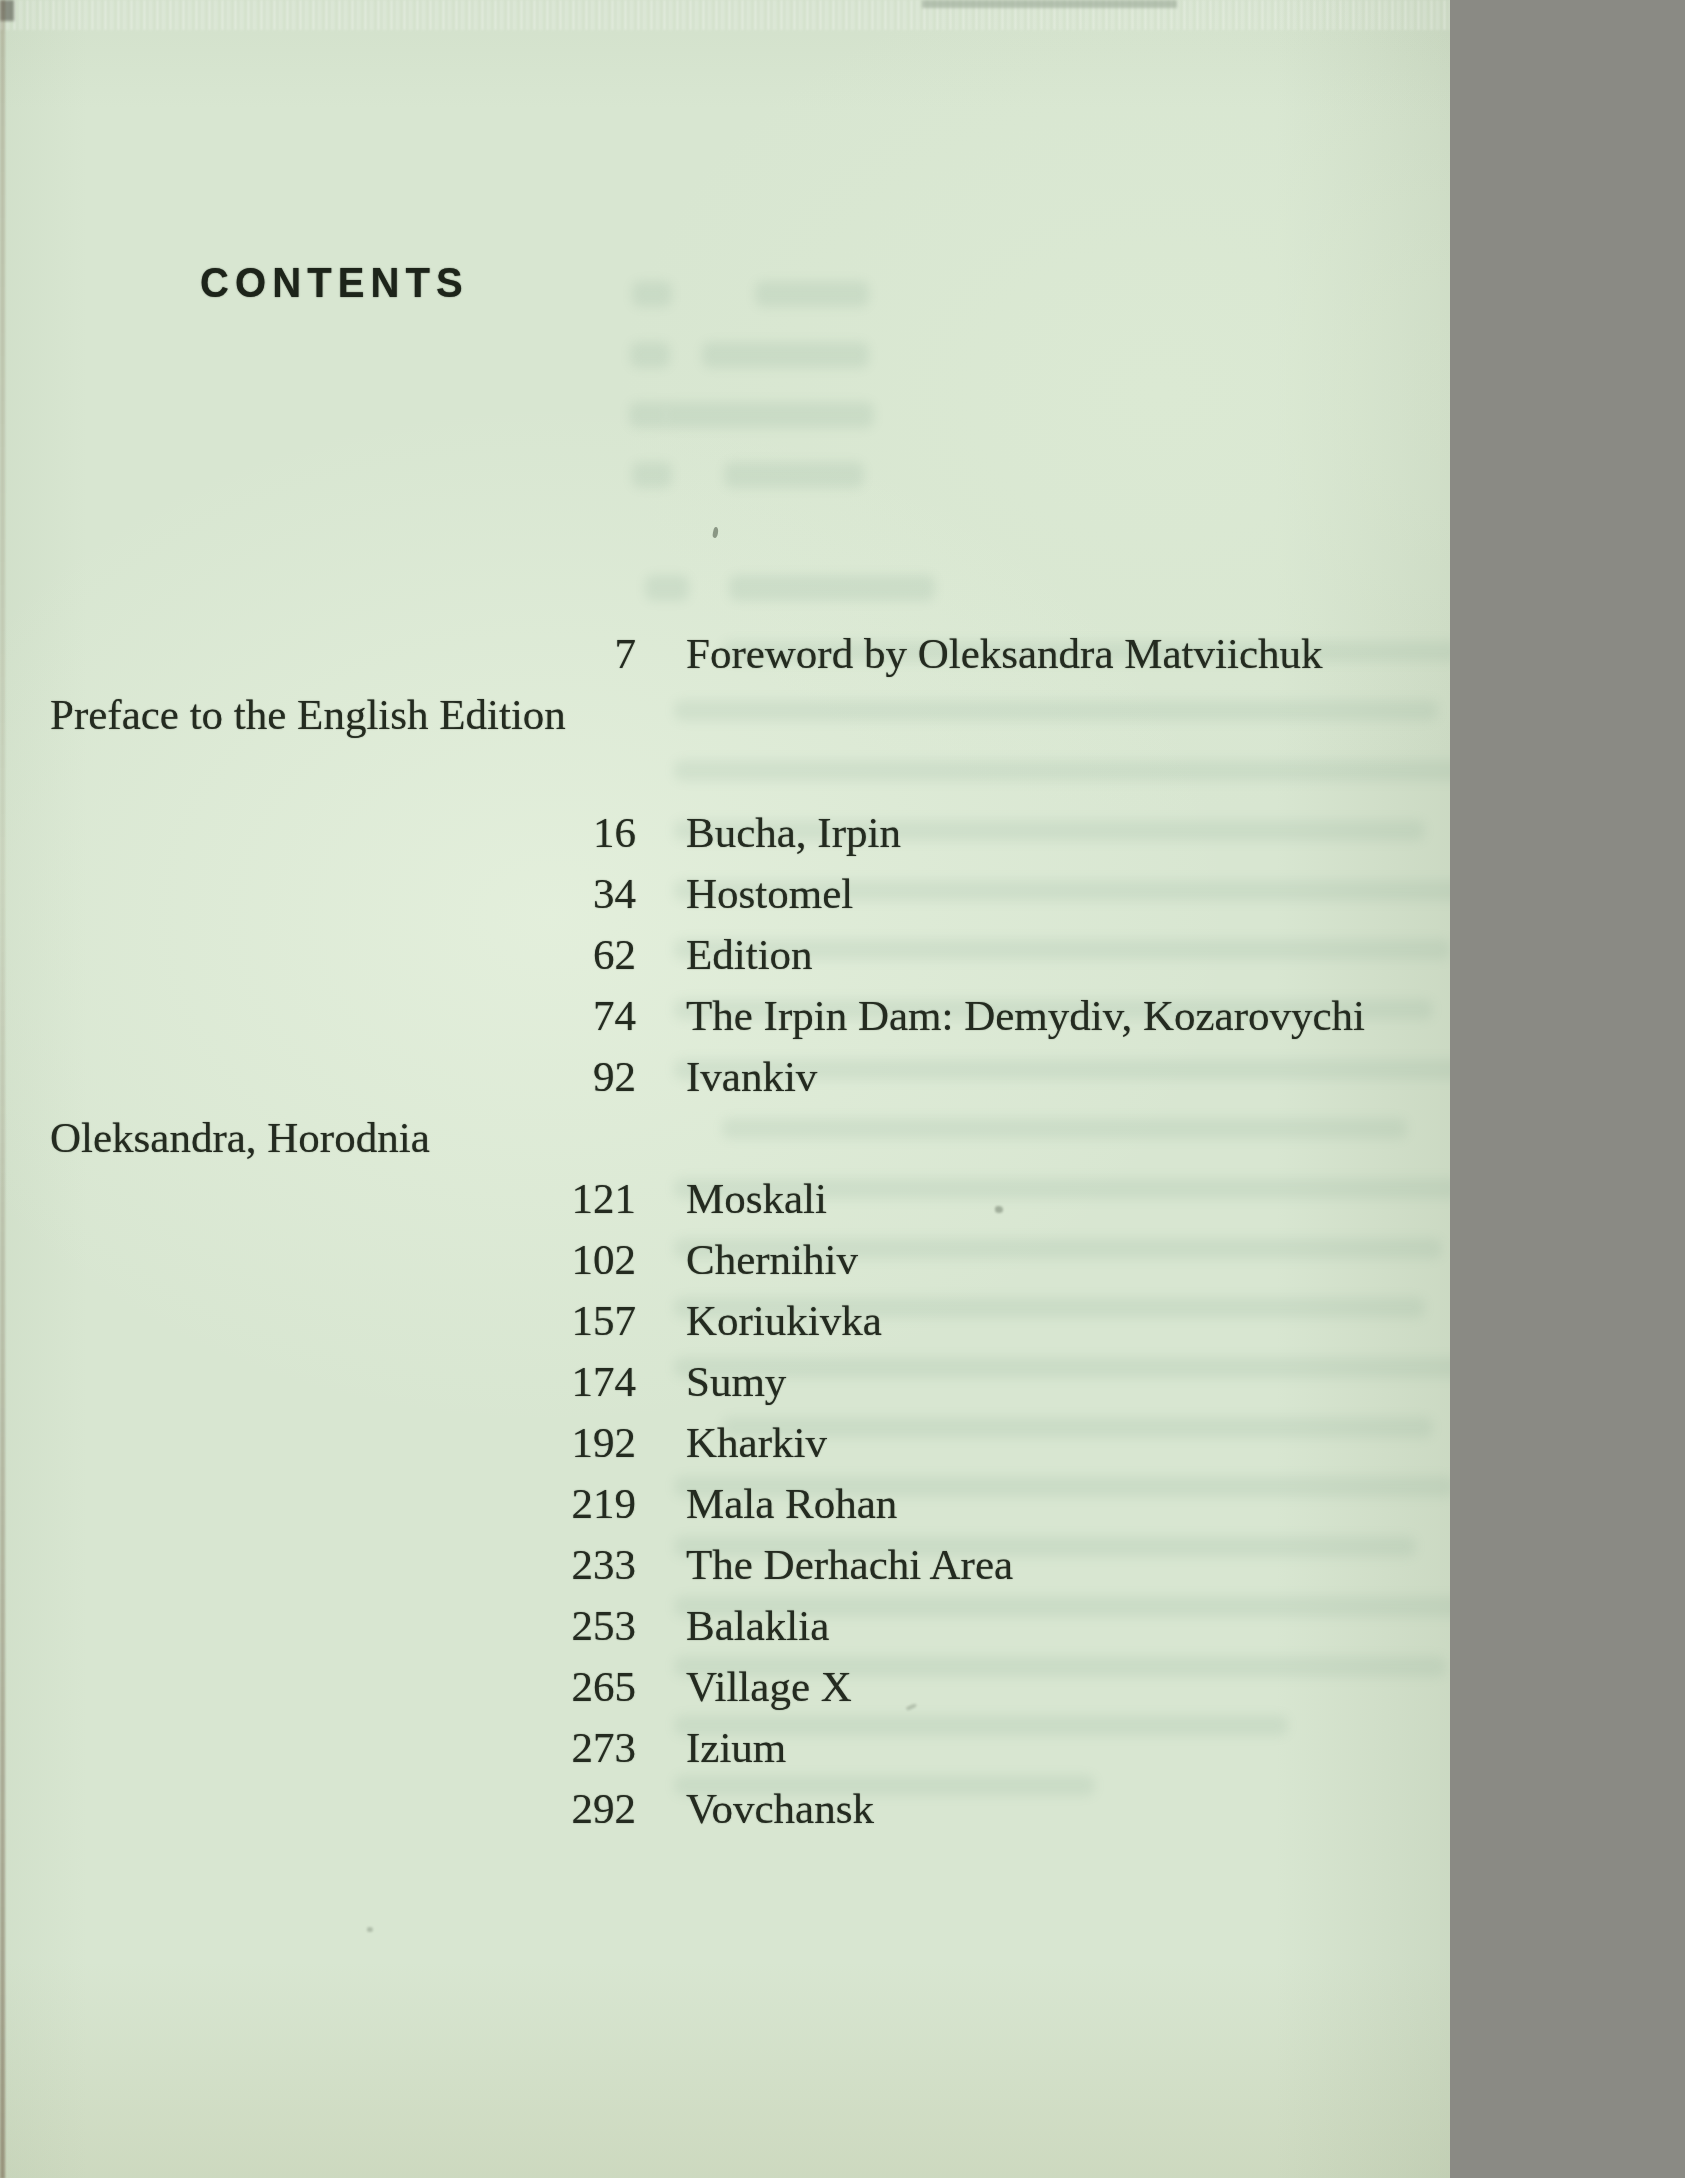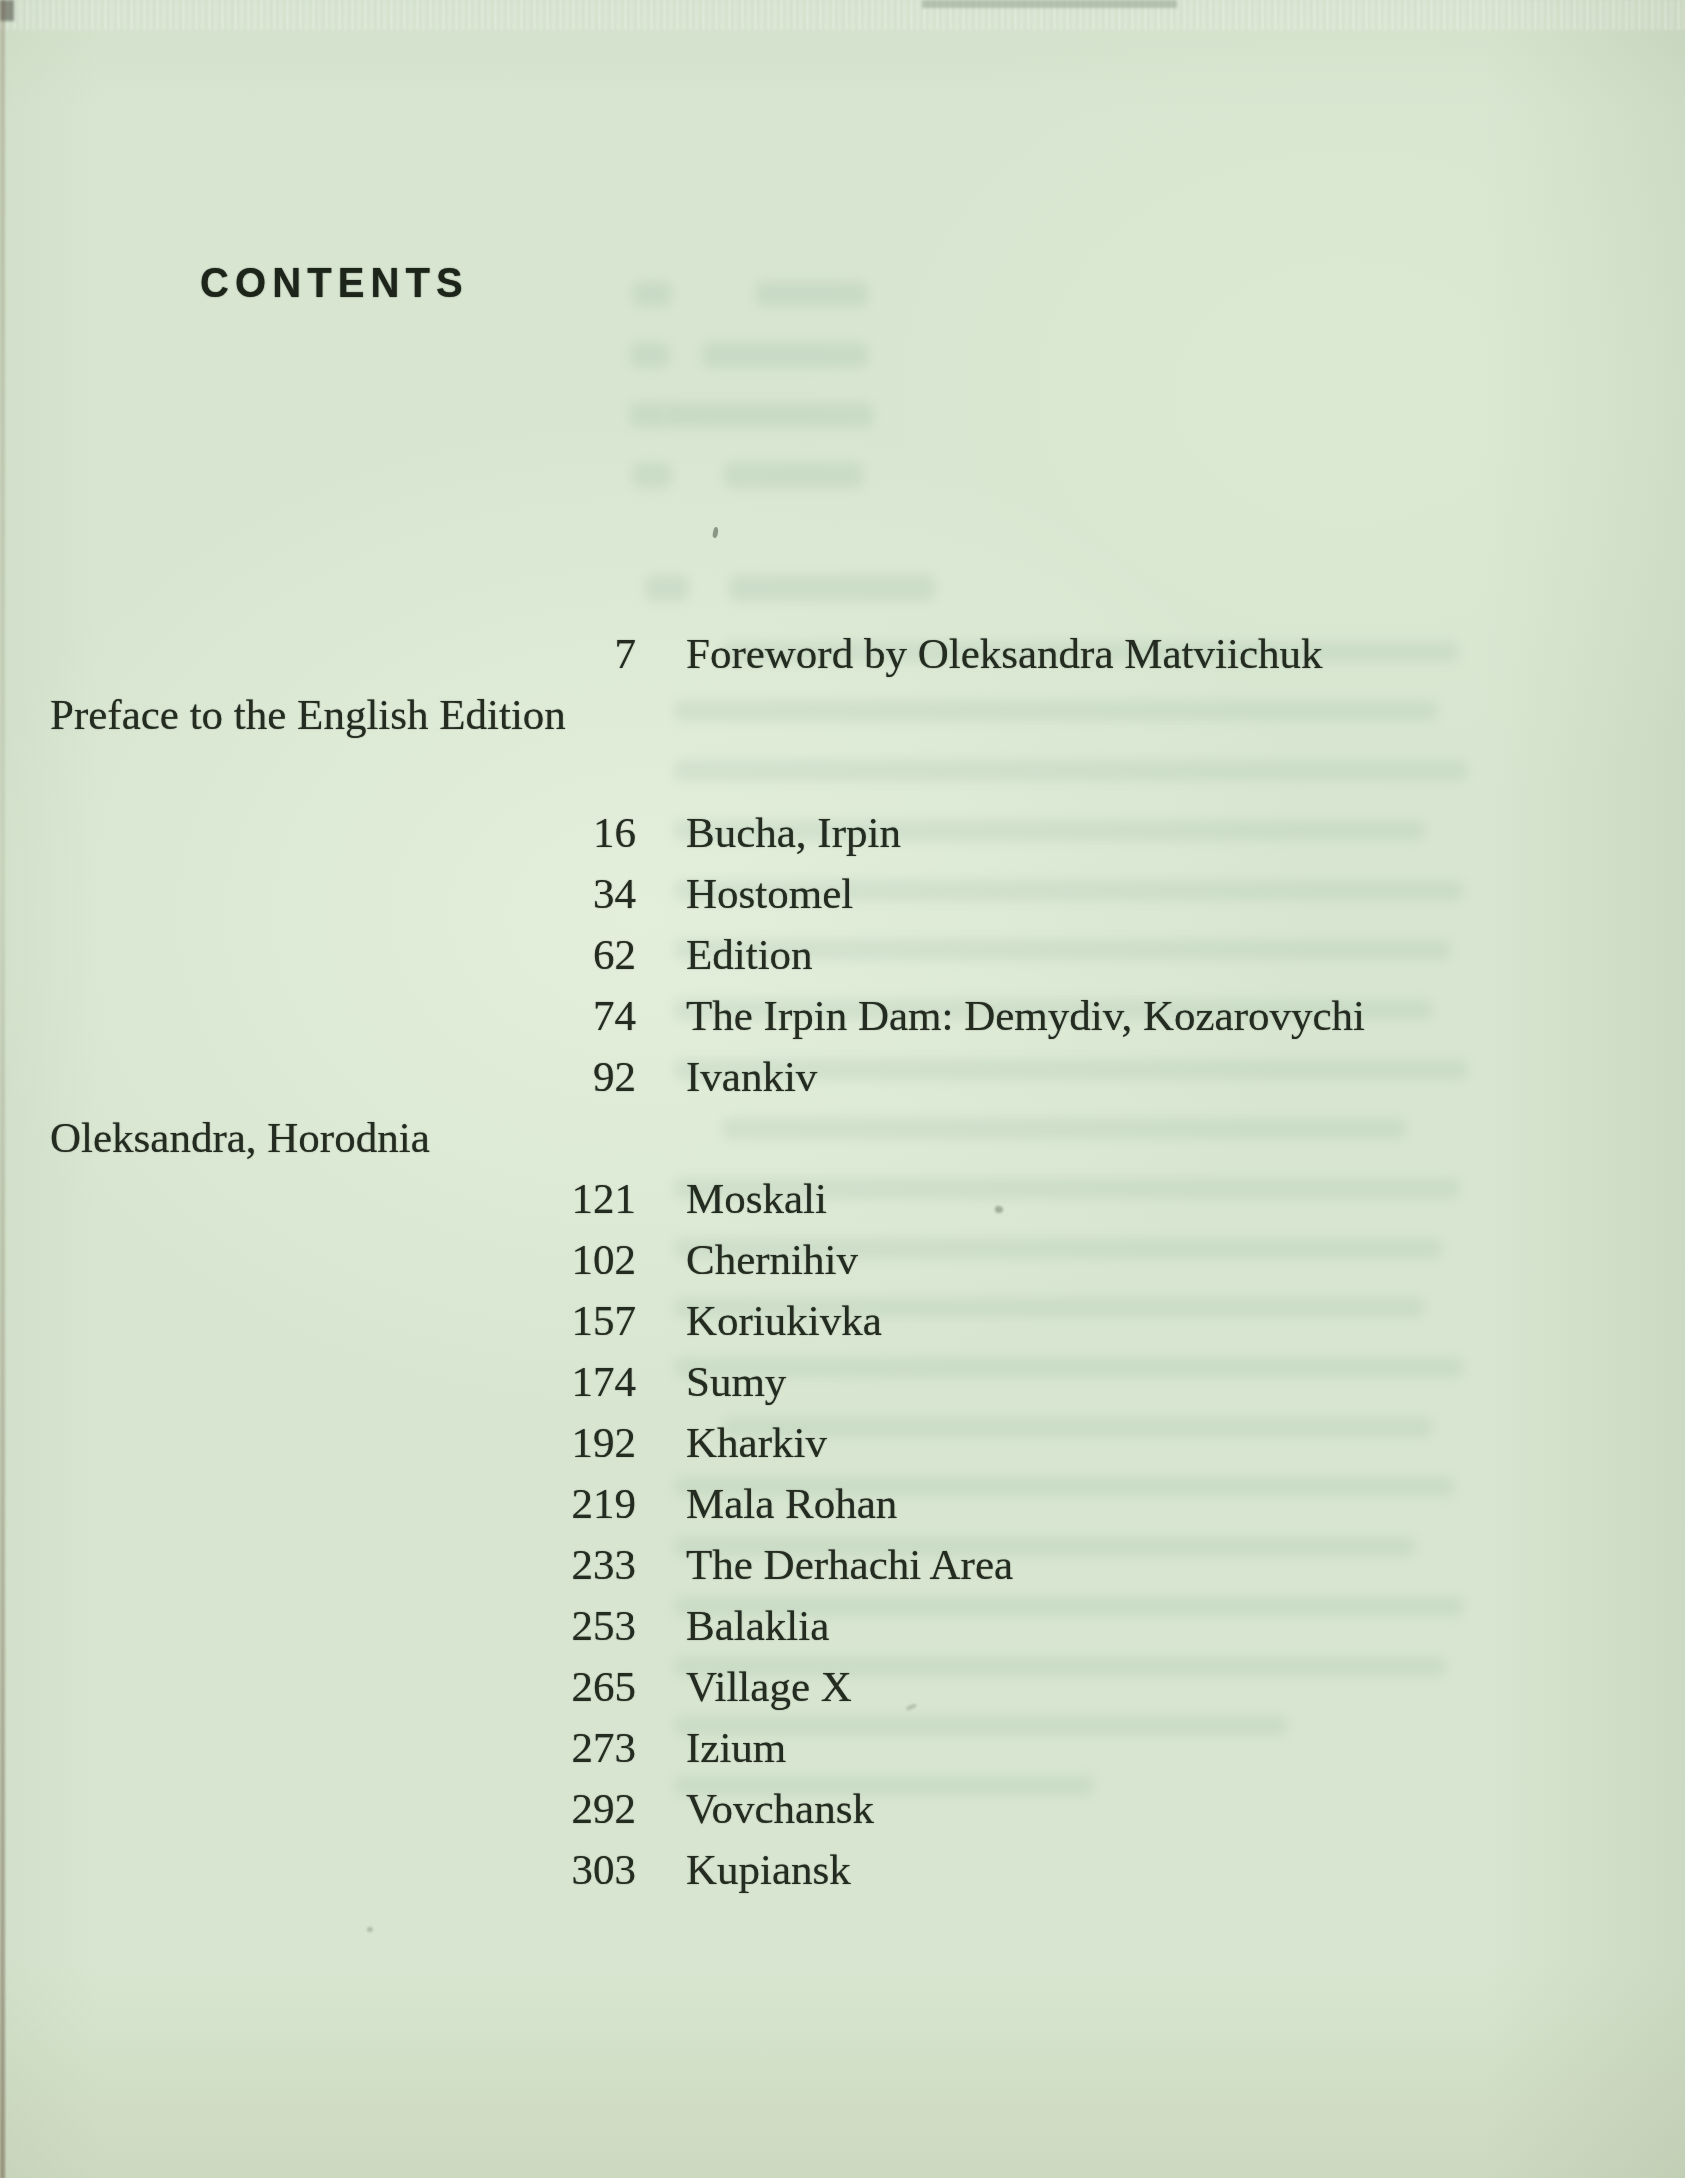--- a/index.html
+++ b/index.html
@@ -1,18 +1,18 @@
 <!DOCTYPE html>
 <html style="font-size:14px"><head>
 <meta charset="utf-8">
 <style>
   html,body{margin:0;padding:0;background:#8a8a84;}
   .page{
     position:relative;
-    width:1685px;height:2179px;
+    width:1450px;height:2179px;
     overflow:hidden;
     background:#d8e6d1;
     font-family:"Liberation Serif", serif;
   }
   
   .paper-shading{
     position:absolute;inset:0;pointer-events:none;
     background:
       radial-gradient(ellipse 1053px 790px at 38% 42%, rgba(236,246,228,0.55) 0%, rgba(236,246,228,0) 65%),
       radial-gradient(ellipse 790px 614px at 80% 18%, rgba(222,236,213,0.5) 0%, rgba(222,236,213,0) 70%),
@@ -202,24 +202,20 @@
     <span class="toc-title">Village X</span>
   </div>
       <div class="toc-row">
     <span class="toc-num">273</span>
     <span class="toc-title">Izium</span>
   </div>
       <div class="toc-row">
     <span class="toc-num">292</span>
     <span class="toc-title">Vovchansk</span>
   </div>
-      <div class="toc-row">
-    <span class="toc-num">303</span>
-    <span class="toc-title">Kupiansk</span>
-  </div>
     </div>
 
   <div class="speck speck-apostrophe"></div>
   <div class="speck speck-dot"></div>
   <div class="speck speck-dash"></div>
   <div class="speck speck-bottom"></div>
 </div>
 
 
 </body></html>

